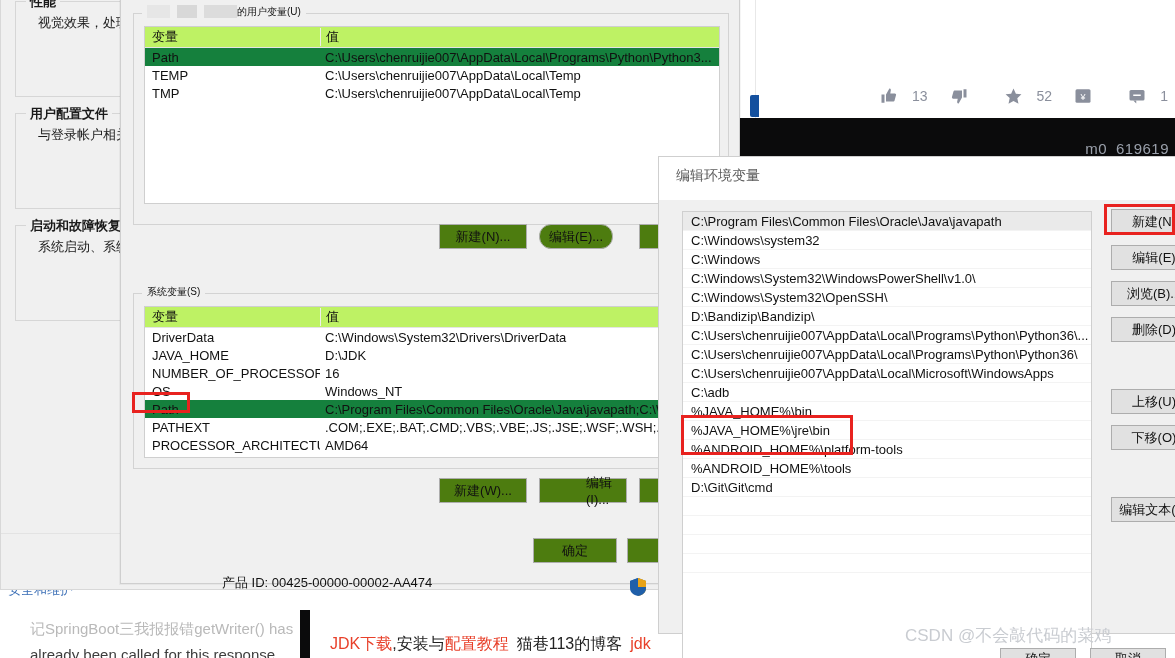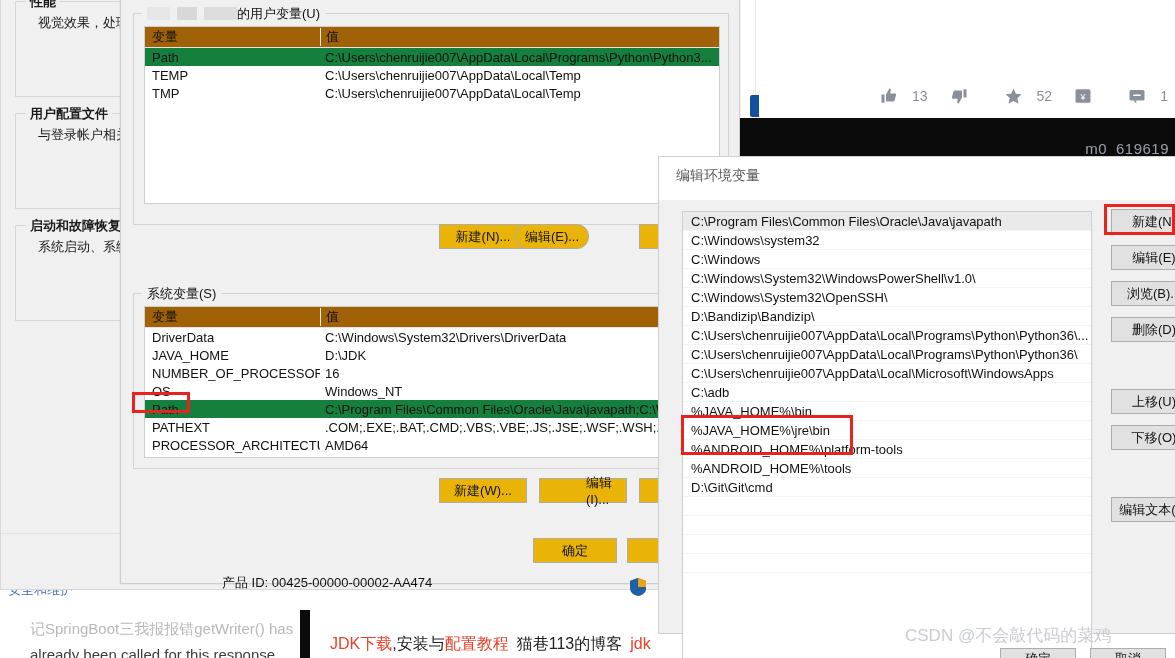--- a/index.html
+++ b/index.html
@@ -90,44 +90,44 @@
   .env-title-blur {
     position:absolute; left:10px; top:20px; width:90px; height:13px;
     background:linear-gradient(90deg,#e6e6e6 0 26%, #f0f0f0 26% 33%, #d8d8d8 33% 56%, #f0f0f0 56% 63%, #dcdcdc 63% 100%);
     filter: blur(0.6px);
   }
   .fieldset {
     position:absolute; border:1px solid #d3d3d3;
   }
   .fieldset .legend {
     position:absolute; top:-9px; left:8px; background:#f0f0f0; padding:0 5px;
-    font-size:13px; color:#111;
+    font-size:10px; color:#111;
   }
 
   .lv {
     position:absolute; background:#ffffff; border:1px solid #cfcfcf;
     overflow:hidden;
   }
   .lv-head {
-    display:flex; height:21px; background:#a16207;
+    display:flex; height:21px; background:#bef264;
     border-bottom:1px solid #e4e4e4; align-items:center;
     font-size:13px; color:#111;
   }
   .lv-head .c1 { width:175px; padding-left:7px; }
   .lv-head .c2 { flex:1; padding-left:5px; border-left:1px solid #eeeeee; }
   .lv-row {
     display:flex; height:18px; align-items:center;
     font-size:13px; color:#111; white-space:nowrap;
   }
   .lv-row.sel { background:#15803d; }
   .lv-row .c1 { width:175px; padding-left:7px; overflow:hidden; }
   .lv-row .c2 { flex:1; padding-left:5px; overflow:hidden; }
 
   .btn {
-    position:absolute; background:#eab308; border:1px solid #adadad;
+    position:absolute; background:#4d7c0f; border:1px solid #adadad;
     font-size:13px; color:#111; display:flex; align-items:center;
     justify-content:center; height:25px; font-family:"Liberation Sans",sans-serif;
   }
 
   .red-box {
     position:absolute; border:3px solid #e8221f; pointer-events:none;
   }
 
   
   .editdlg {
@@ -295,21 +295,21 @@
           <div class="c2">C:\Users\chenruijie007\AppData\Local\Temp</div>
         </div>
         <div class="lv-row">
           <div class="c1">TMP</div>
           <div class="c2">C:\Users\chenruijie007\AppData\Local\Temp</div>
         </div>
       </div>
     </div>
 
     <div class="btn" style="left:318px; top:241px; width:88px;">新建(N)...</div>
-    <div class="btn" style="left:394px; top:241px; width:74px;border-radius:12px;">编辑(E)...</div>
+    <div class="btn" style="left:418px; top:241px; width:74px;border-radius:12px;">编辑(E)...</div>
     <div class="btn" style="left:518px; top:241px; width:88px;"></div>
 
     <div class="fieldset" style="left:12px; top:310px; width:596px; height:176px;padding-left:14px;">
       <div class="legend">系统变量(S)</div>
       <div class="lv" style="left:10px; top:12px; width:576px; height:152px;">
         <div class="lv-head">
           <div class="c1">变量</div>
           <div class="c2">值</div>
         </div>
         <div class="lv-row">

